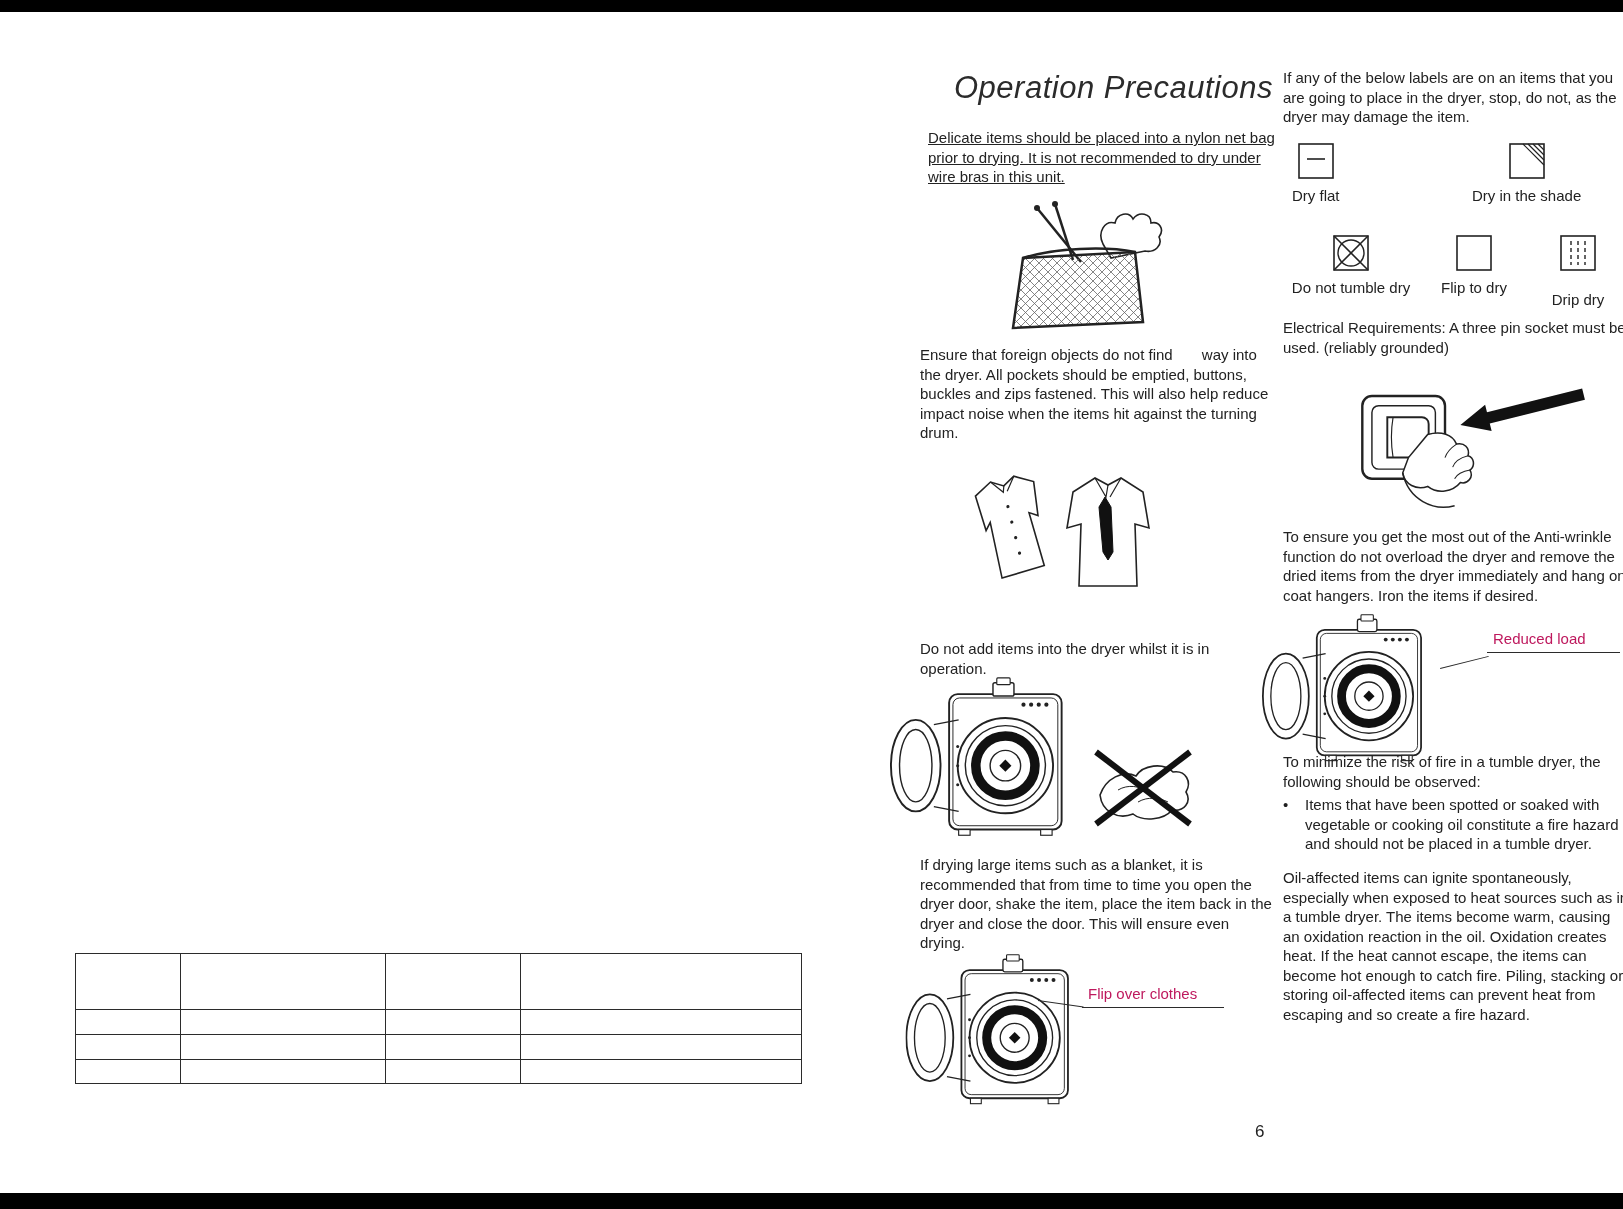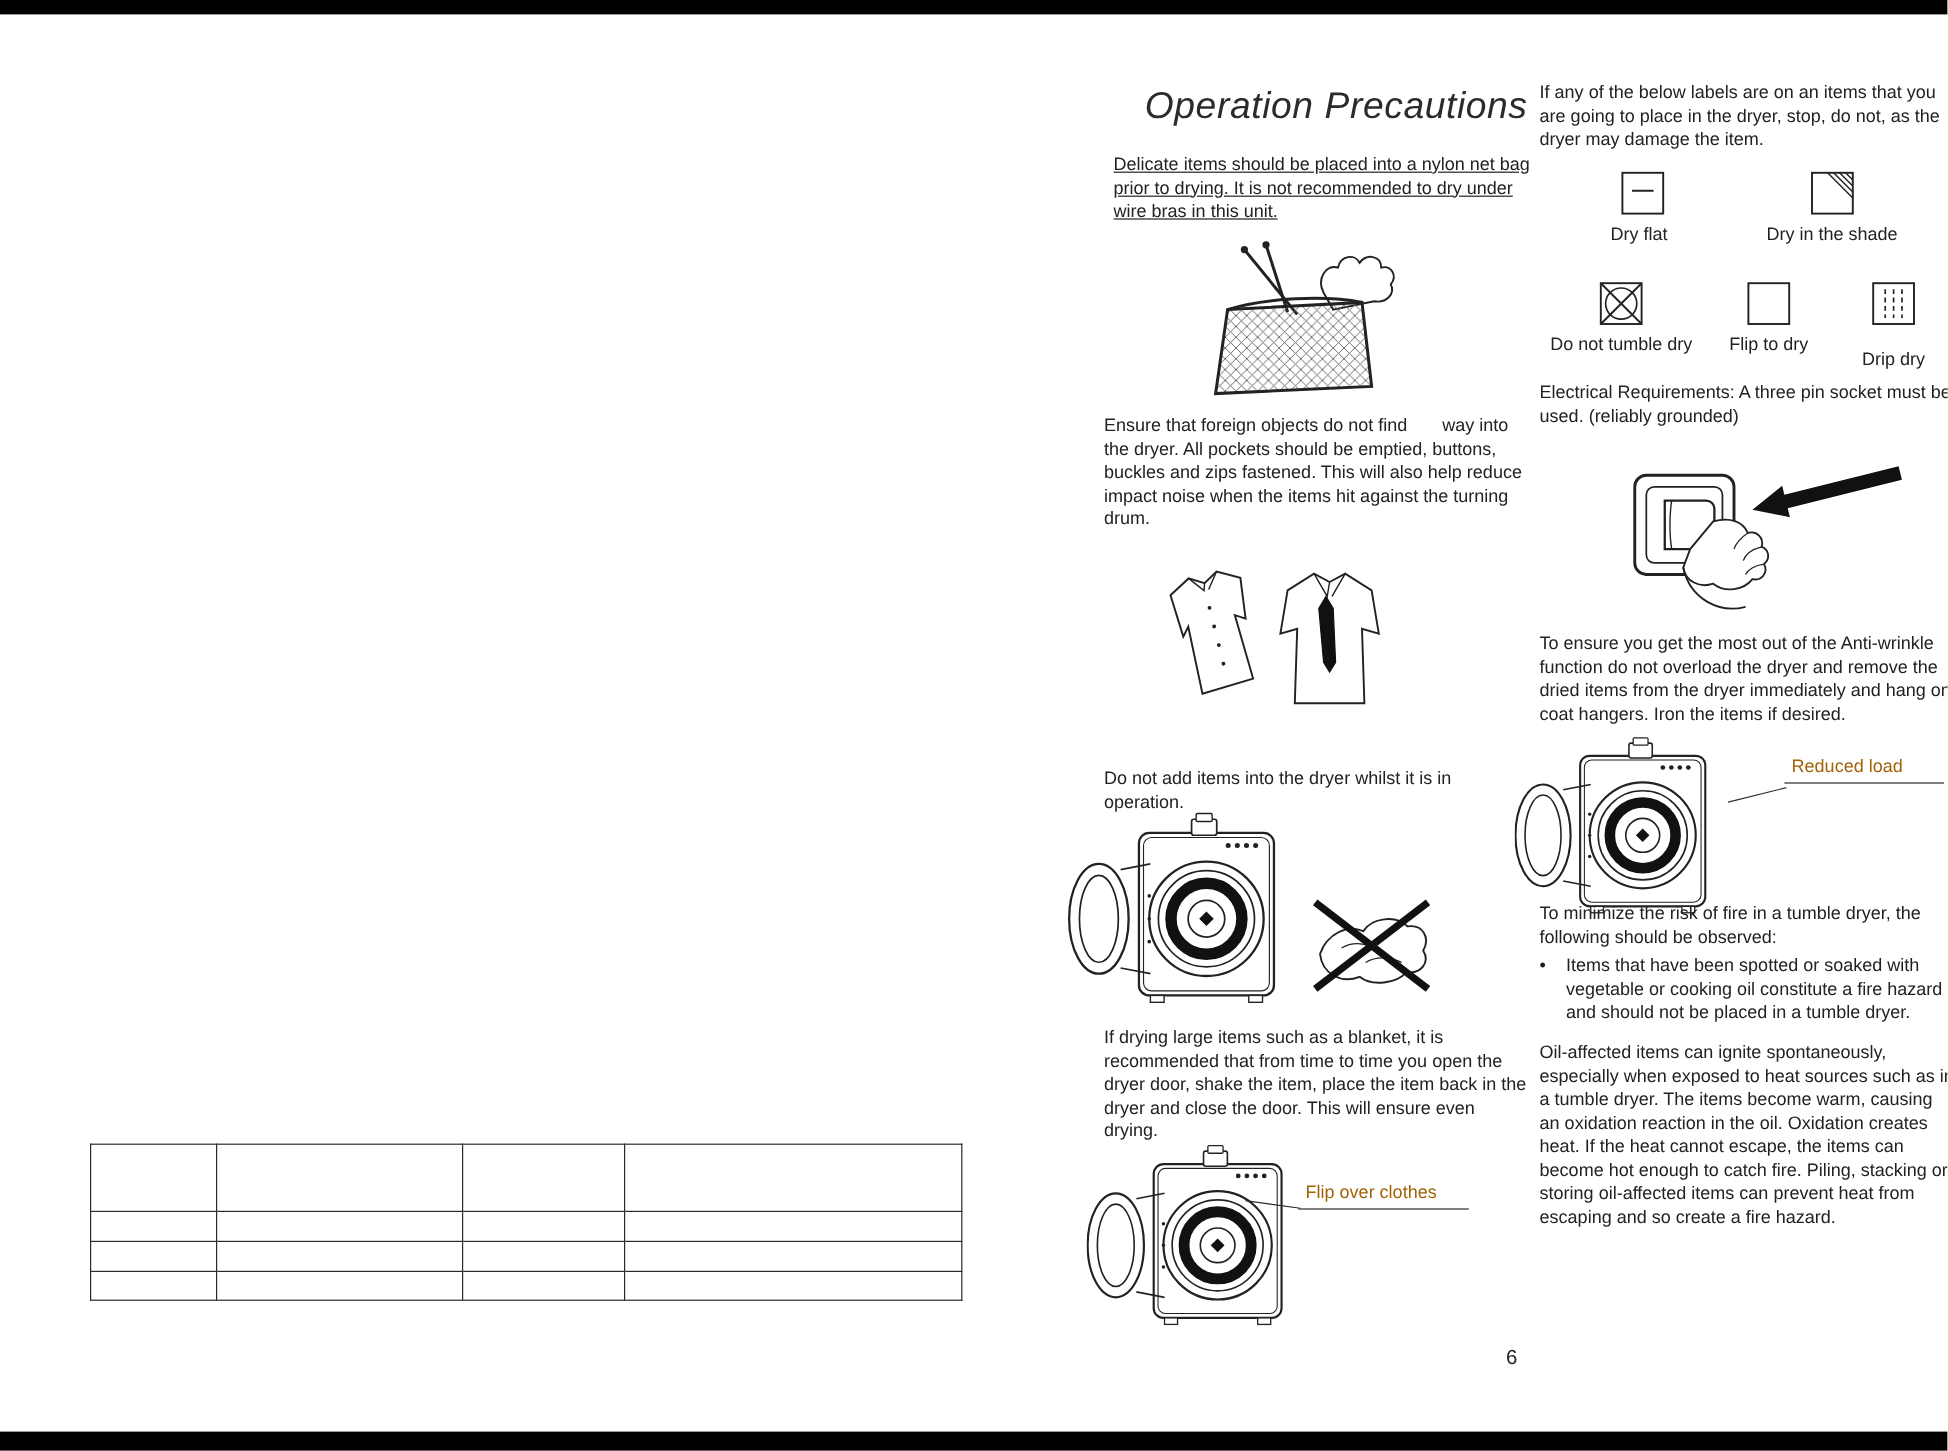--- a/index.html
+++ b/index.html
@@ -36,21 +36,21 @@
     margin-top:5px;
     white-space:nowrap;
   }
   .care-item { position:absolute; display:flex; flex-direction:column; align-items:center; }
 
   table.spec { border-collapse:collapse; }
   table.spec td { border:1.5px solid #2b2b2b; }
 
   .callout {
     font-size:15px;
-    color:#a16207;
+    color:#be185d;
     border-bottom:1.5px solid #2b2b2b;
     padding:0 6px 5px 6px;
     white-space:nowrap;
   }
   .leader {
     position:absolute;
     border-top:1.5px solid #2b2b2b;
     transform-origin:left top;
   }
 
@@ -185,21 +185,21 @@
 <div class="abs" style="left:905px; top:952px;">
   <svg width="195" height="158" viewBox="0 0 215 175">
       <use href="#dryer-sym"></use>
     </svg>
 </div>
 <div class="abs leader" style="left:1038px; top:1000px; width:46px; transform:rotate(8deg);"></div>
 <div class="abs callout" style="left:1082px; top:985px; width:142px;">Flip over clothes</div>
 
 <p class="abs para" style="left:1283px; top:68px; width:348px;">If any of the below labels are on an items that you are going to place in the dryer, stop, do not, as the dryer may damage the item.</p>
 
-<div class="care-item" style="left:1342px; top:140px;align-items:flex-end;">
+<div class="care-item" style="left:1292px; top:140px;">
   <svg width="42" height="42" viewBox="0 0 42 42">
     <rect x="4" y="4" width="34" height="34" fill="#fff" stroke="#222" stroke-width="1.6"></rect>
     <line x1="12" y1="19" x2="30" y2="19" stroke="#222" stroke-width="1.6"></line>
   </svg>
   <div class="caption">Dry flat</div>
 </div>
 <div class="care-item" style="left:1432px; top:140px;margin-left:40px;">
   <svg width="42" height="42" viewBox="0 0 42 42">
     <rect x="4" y="4" width="34" height="34" fill="#fff" stroke="#222" stroke-width="1.6"></rect>
     <path d="M22,4 L38,20 M27,4 L38,15 M32,4 L38,10 M17,4 L38,25" stroke="#222" stroke-width="1.2" fill="none"></path>

